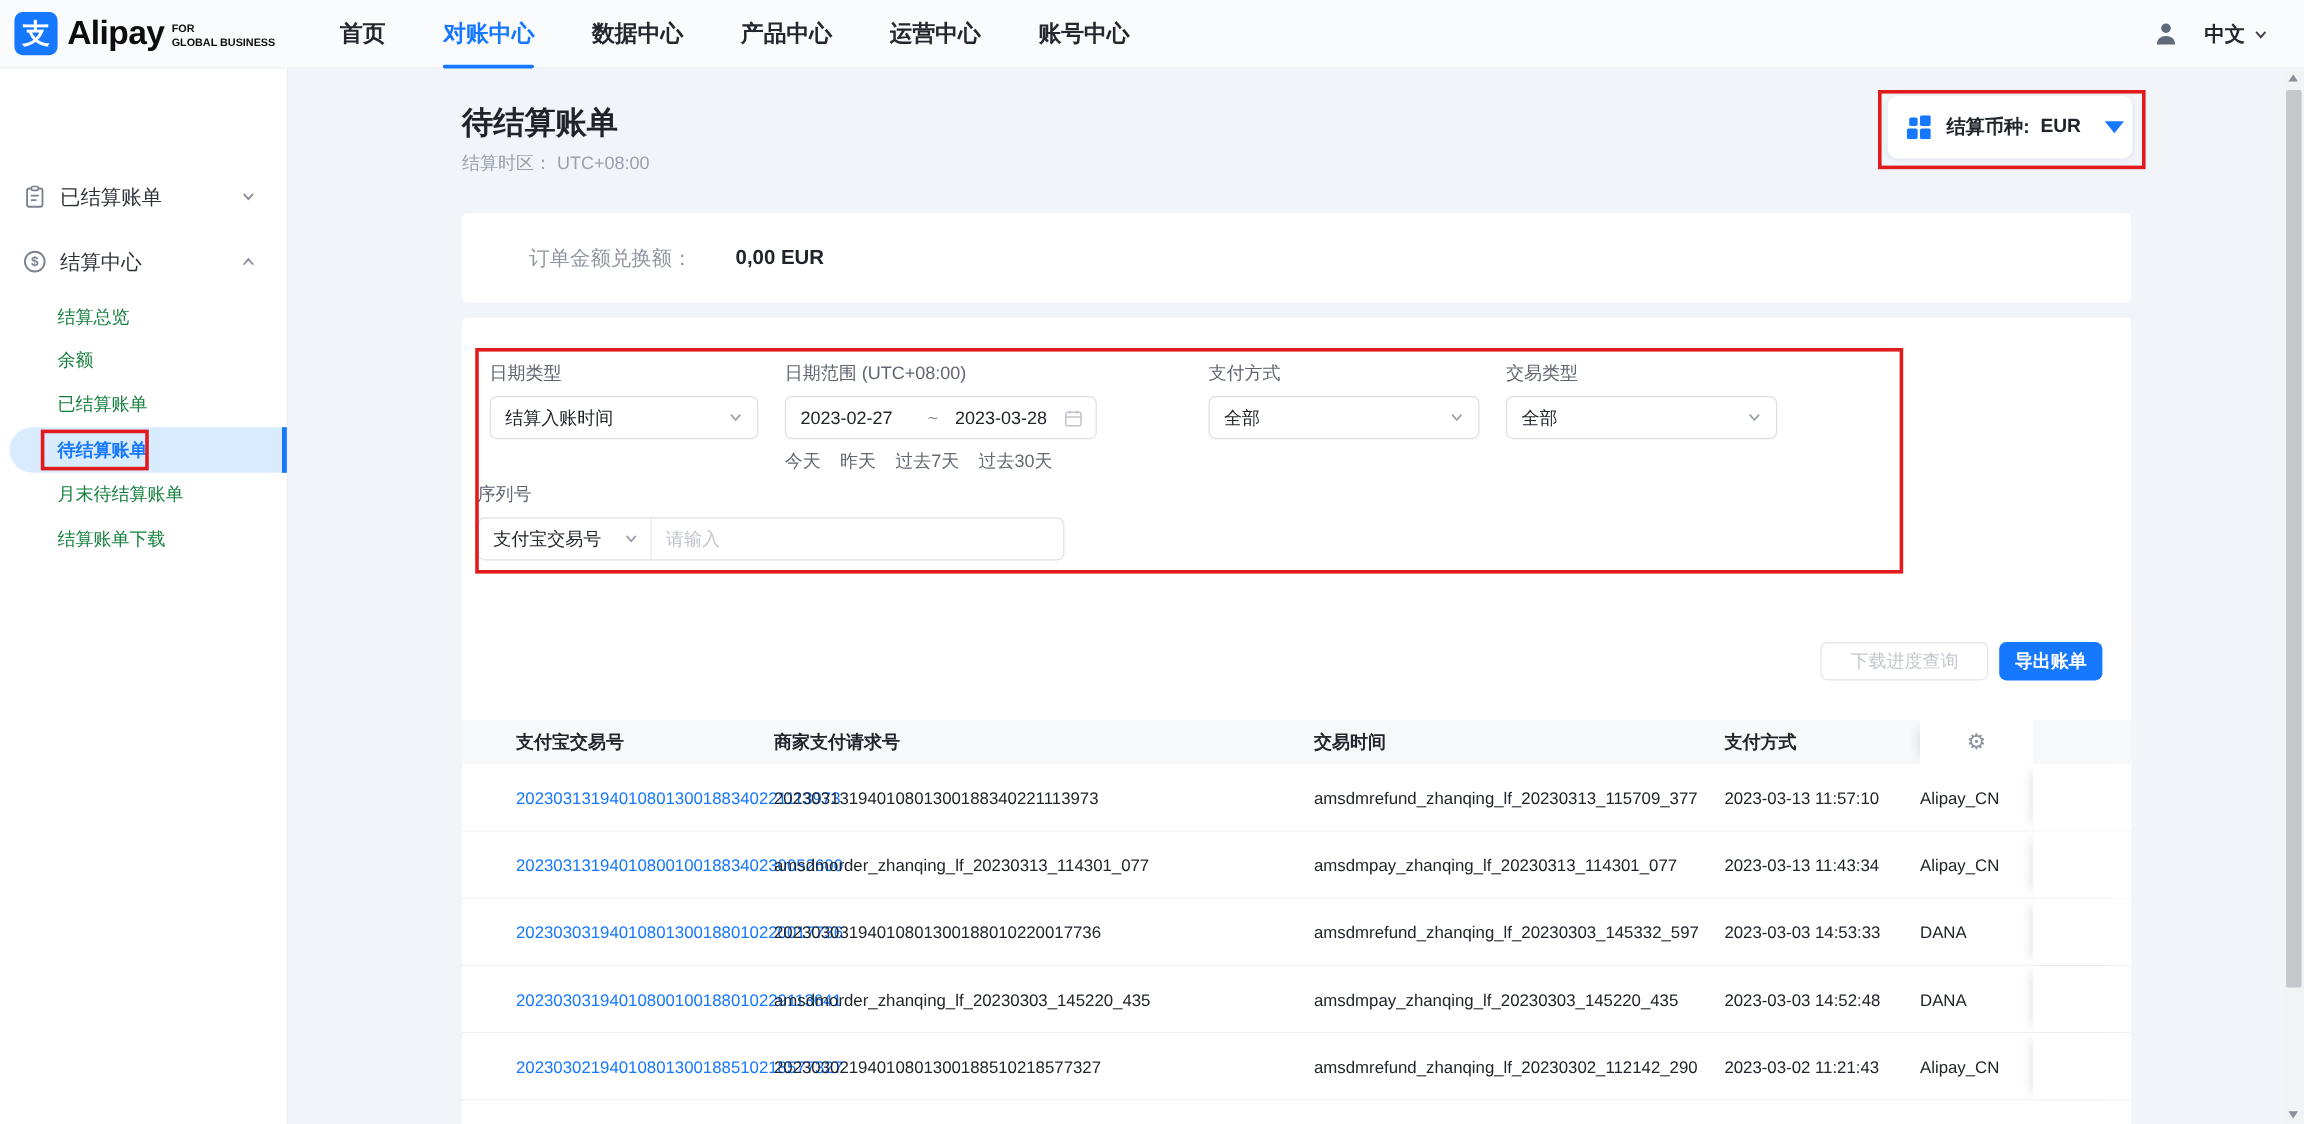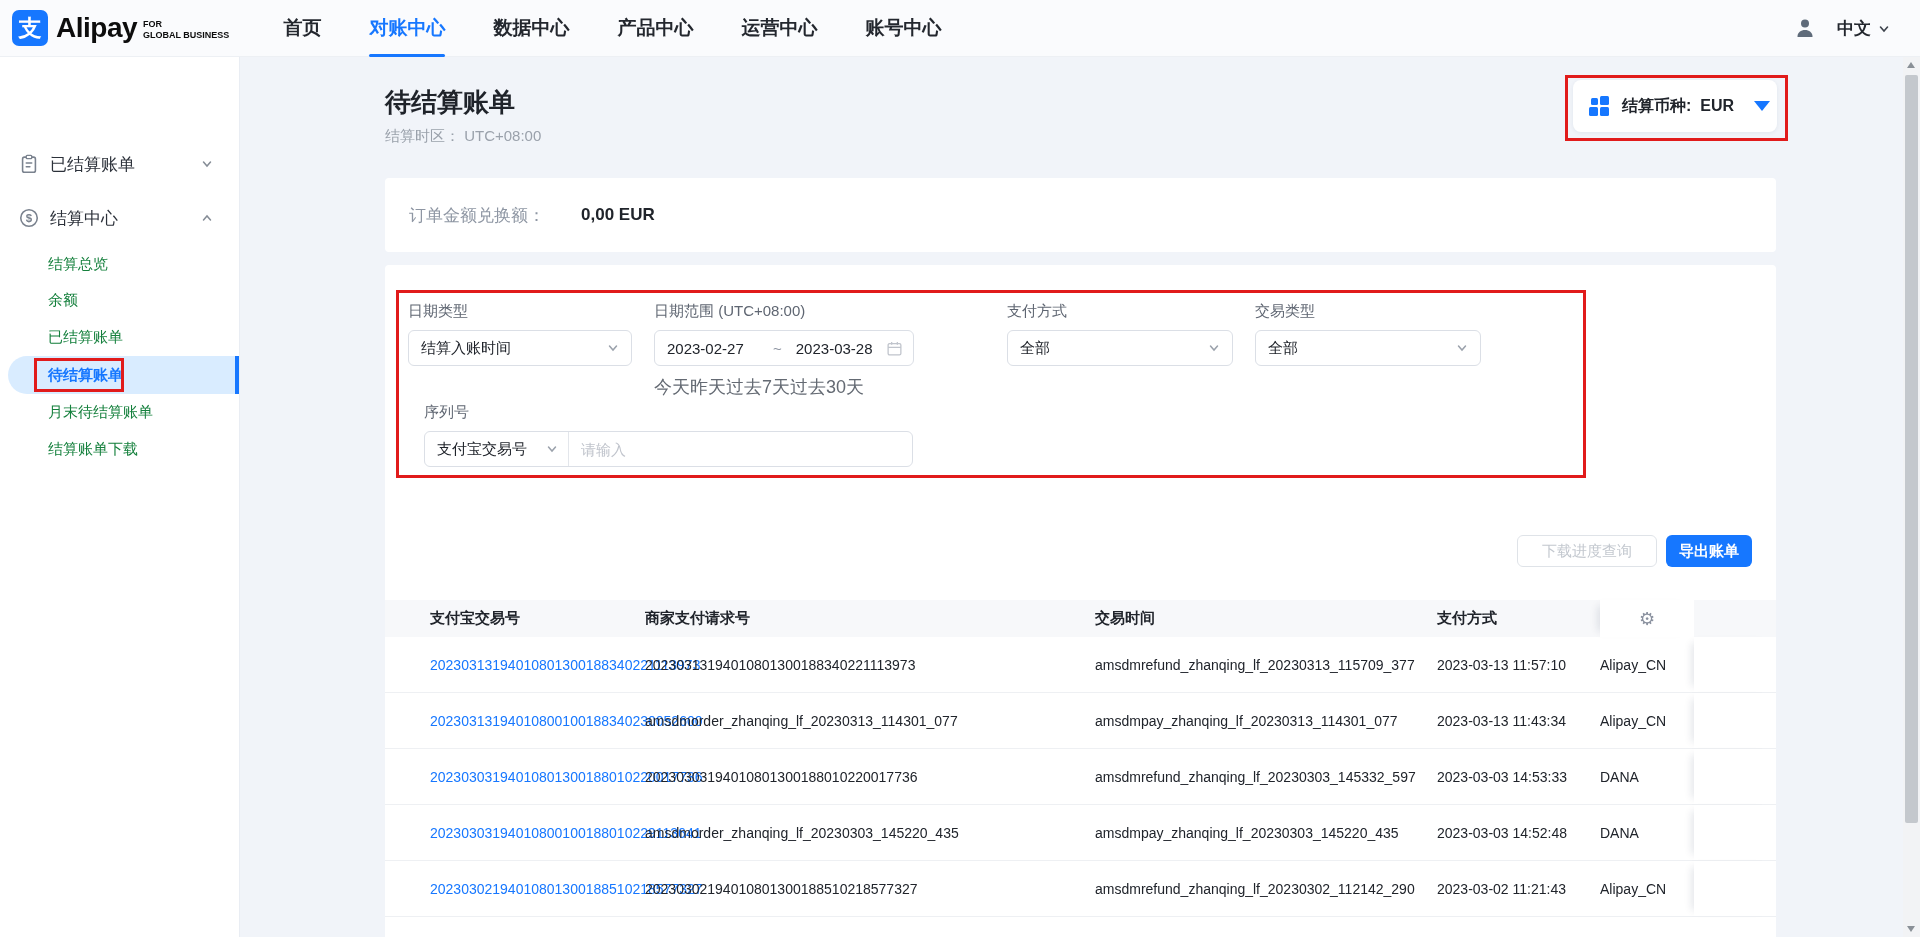--- a/index.html
+++ b/index.html
@@ -54,38 +54,38 @@
   .currency-box { position:absolute; left:1333px; top:23px; width:204px; height:52px; background:#fff;
                   border-radius:8px; box-shadow:0 1px 4px rgba(31,56,88,.07); display:flex;
                   align-items:center; cursor:pointer; z-index:5; }
   .cur-grid { width:20px; height:20px; margin-left:16px; flex:none; }
   .cur-label { margin-left:13px; font-size:16px; font-weight:bold; color:#20242b; }
   .cur-value { margin-left:9px; font-size:16px; font-weight:bold; color:#20242b; }
   .caret-down { margin-left:20px; width:0; height:0; border-left:8px solid transparent;
                 border-right:8px solid transparent; border-top:10px solid #1677ff; }
 
   .card { position:absolute; left:145px; width:1391px; background:#fff; border-radius:4px; }
-  .amount-card { top:121px; height:74px; display:flex; align-items:center; }
+  .amount-card { top:121px; height:74px; display:flex; align-items:center;padding-left:32px; }
   .amount-label { margin-left:24px; font-size:17px; color:#8e96a3; }
   .amount-value { margin-left:36px; font-size:17px; font-weight:bold; color:#20242b; }
 
   .filter-card { top:208px; height:279px; }
   .filter-note { position:absolute; left:11px; top:25px; width:1190px; height:188px;
                  border:3px solid #e11b1b; pointer-events:none; z-index:5; }
   .fgroup { position:absolute; }
   .flabel { font-size:15px; color:#5f6672; margin-bottom:9px; }
   .fcontrol { height:36px; border:1px solid #dbdfe6; border-radius:6px; background:#fff;
               display:flex; align-items:center; font-size:15px; color:#20242b; cursor:pointer; position:relative; }
   .fcontrol .sel-text { margin-left:12px; }
   .fcontrol .chev { position:absolute; right:12px; }
   .date-input { border:none; outline:none; font-size:15px; color:#20242b; width:104px; margin-left:12px;
                 font-family:"Liberation Sans","DejaVu Sans",sans-serif; background:transparent; }
   .tilde { color:#8a919f; margin:0 2px; }
   .cal-ic { position:absolute; right:10px; width:17px; height:17px; }
-  .quick-links { display:flex; gap:0; margin-top:9px; font-size:18px; color:#646a73; }
+  .quick-links { display:flex; gap:16px; margin-top:9px; font-size:15px; color:#646a73; }
   .quick-links span { cursor:pointer; }
   .serial-ctl { width:489px; }
   .serial-seg { width:144px; height:100%; display:flex; align-items:center; position:relative;
                 border-right:1px solid #e3e6eb; flex:none; }
   .serial-seg .chev { position:absolute; right:10px; }
   .serial-input { border:none; outline:none; flex:1; height:100%; font-size:15px; padding-left:12px;
                   font-family:"Liberation Sans","DejaVu Sans",sans-serif; color:#20242b; background:transparent; }
   .serial-input::placeholder { color:#c0c4cc; }
 
   .table-card { top:455px; height:425px; border-radius:4px 4px 0 0; overflow:hidden; }
@@ -263,21 +263,21 @@
       <div class="fgroup" style="left:870px;top:37px;width:226px">
         <div class="flabel">交易类型</div>
         <div class="fcontrol">
           <span class="sel-text">全部</span>
           <svg class="chev" viewBox="0 0 12 12">
             <path d="M2.5 4l3.5 4 3.5-4" stroke="#9aa1ab" stroke-width="1.5" fill="none" stroke-linecap="round"></path>
           </svg>
         </div>
       </div>
 
-      <div class="fgroup" style="left:39px;top:138px">
+      <div class="fgroup" style="left:13px;top:138px">
         <div class="flabel">序列号</div>
         <div class="fcontrol serial-ctl">
           <div class="serial-seg">
             <span class="sel-text">支付宝交易号</span>
             <svg class="chev" viewBox="0 0 12 12">
               <path d="M2.5 4l3.5 4 3.5-4" stroke="#9aa1ab" stroke-width="1.5" fill="none" stroke-linecap="round"></path>
             </svg>
           </div>
           <input class="serial-input" placeholder="请输入" style="">
         </div>

